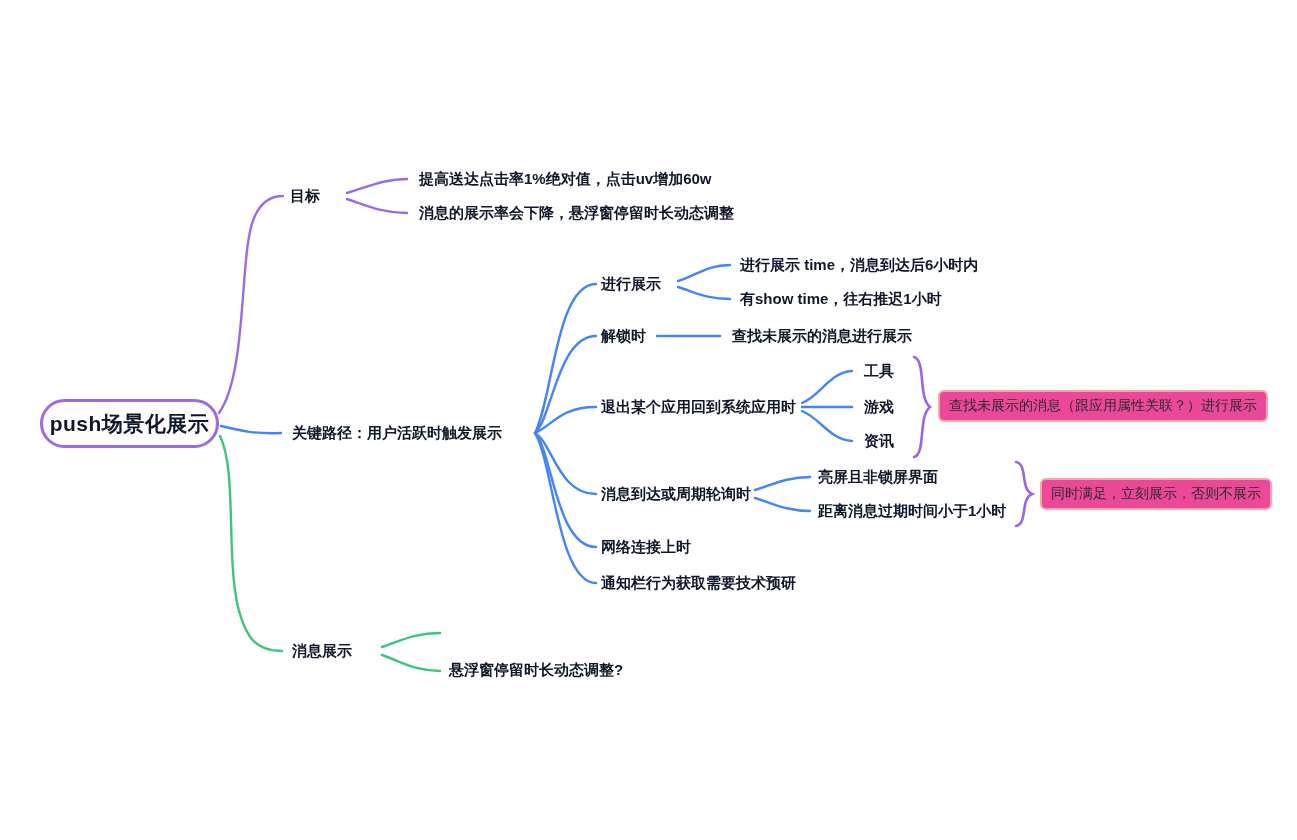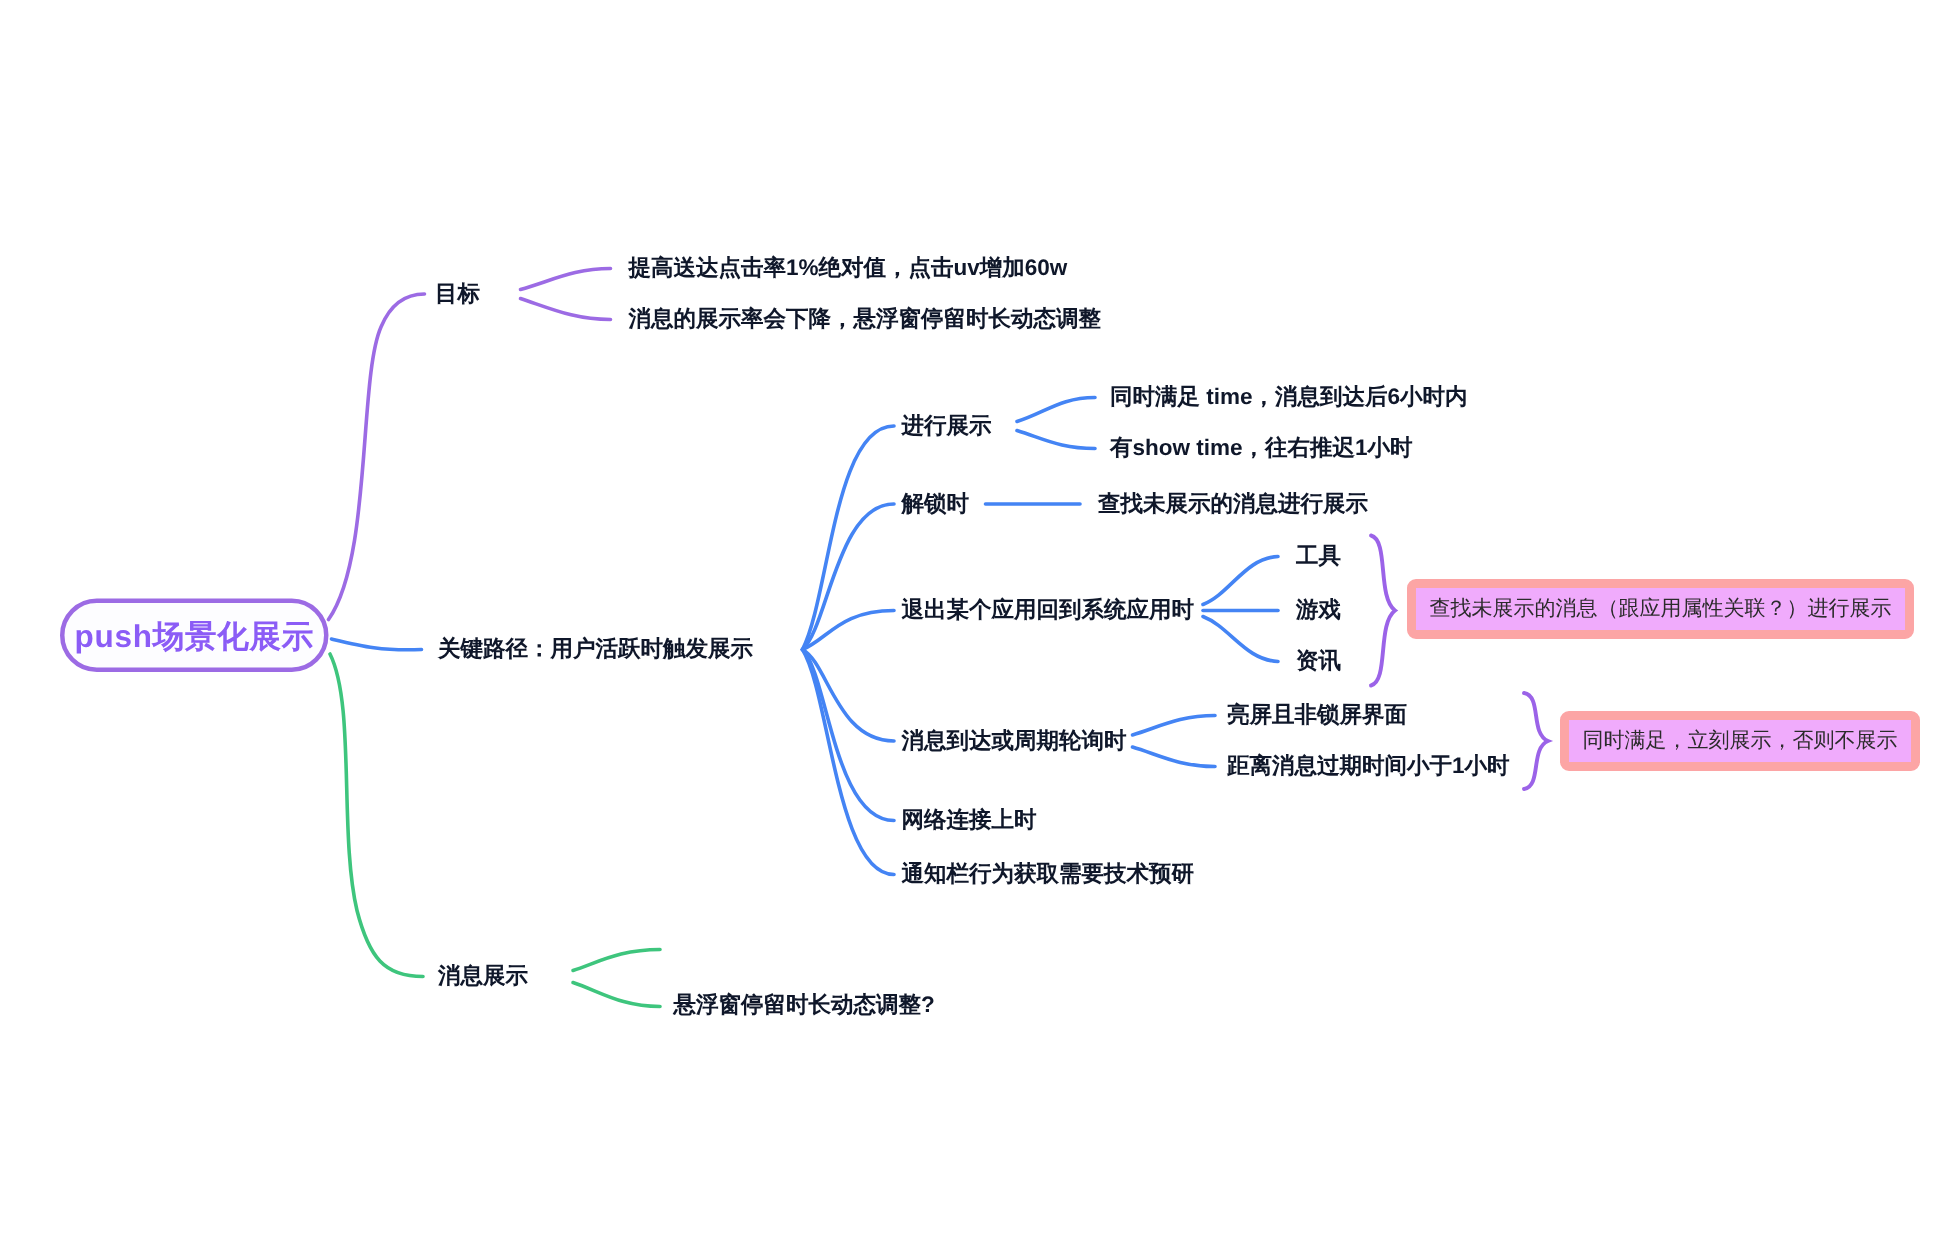--- a/index.html
+++ b/index.html
@@ -25,40 +25,40 @@
     width:179px;height:49px;
     box-sizing:border-box;
     border:3px solid #9C6BE4;
     border-radius:26px;
     background:#fdfdff;
     display:flex;
     align-items:center;
     justify-content:center;
     font-size:21px;
     font-weight:bold;
-    color:#8b5cf6;
+    color:#0f172a;
     letter-spacing:0.5px;
     text-align:center;
   }
   .lbl{
     position:absolute;
     transform:translateY(-50%);
     white-space:nowrap;
     font-size:15px;
     color:#0f172a;
     font-weight:bold;
   }
   .ann-box{
     position:absolute;
     transform:translateY(-50%);
     white-space:nowrap;
     box-sizing:border-box;
-    border:6px solid #fca5a5;
+    border:2px solid #fca5a5;
     border-radius:6px;
-    background:#f0abfc;
+    background:#ec4899;
     padding:5px 9px;
     font-size:14px;
     color:#2B2B2B;
   }
 </style>
 </head>
 <body>
 
 <div class="canvas">
 
@@ -106,21 +106,21 @@
 
   <div class="root-node">push场景化展示</div>
 
   <div class="lbl" style="left:290px;top:196px">目标</div>
   <div class="lbl" style="left:419px;top:179px">提高送达点击率1%绝对值，点击uv增加60w</div>
   <div class="lbl" style="left:419px;top:213px">消息的展示率会下降，悬浮窗停留时长动态调整</div>
 
   <div class="lbl" style="left:292px;top:433px">关键路径：用户活跃时触发展示</div>
 
   <div class="lbl" style="left:601px;top:284px">进行展示</div>
-  <div class="lbl" style="left:740px;top:265px">同时满足 time，消息到达后6小时内</div>
+  <div class="lbl" style="left:740px;top:265px">进行展示 time，消息到达后6小时内</div>
   <div class="lbl" style="left:740px;top:299px">有show time，往右推迟1小时</div>
 
   <div class="lbl" style="left:601px;top:336px">解锁时</div>
   <div class="lbl" style="left:732px;top:336px">查找未展示的消息进行展示</div>
 
   <div class="lbl" style="left:601px;top:407px">退出某个应用回到系统应用时</div>
   <div class="lbl" style="left:864px;top:371px">工具</div>
   <div class="lbl" style="left:864px;top:407px">游戏</div>
   <div class="lbl" style="left:864px;top:441px">资讯</div>
   <div class="ann-box" style="left:938px;top:406px">查找未展示的消息（跟应用属性关联？）进行展示</div>

